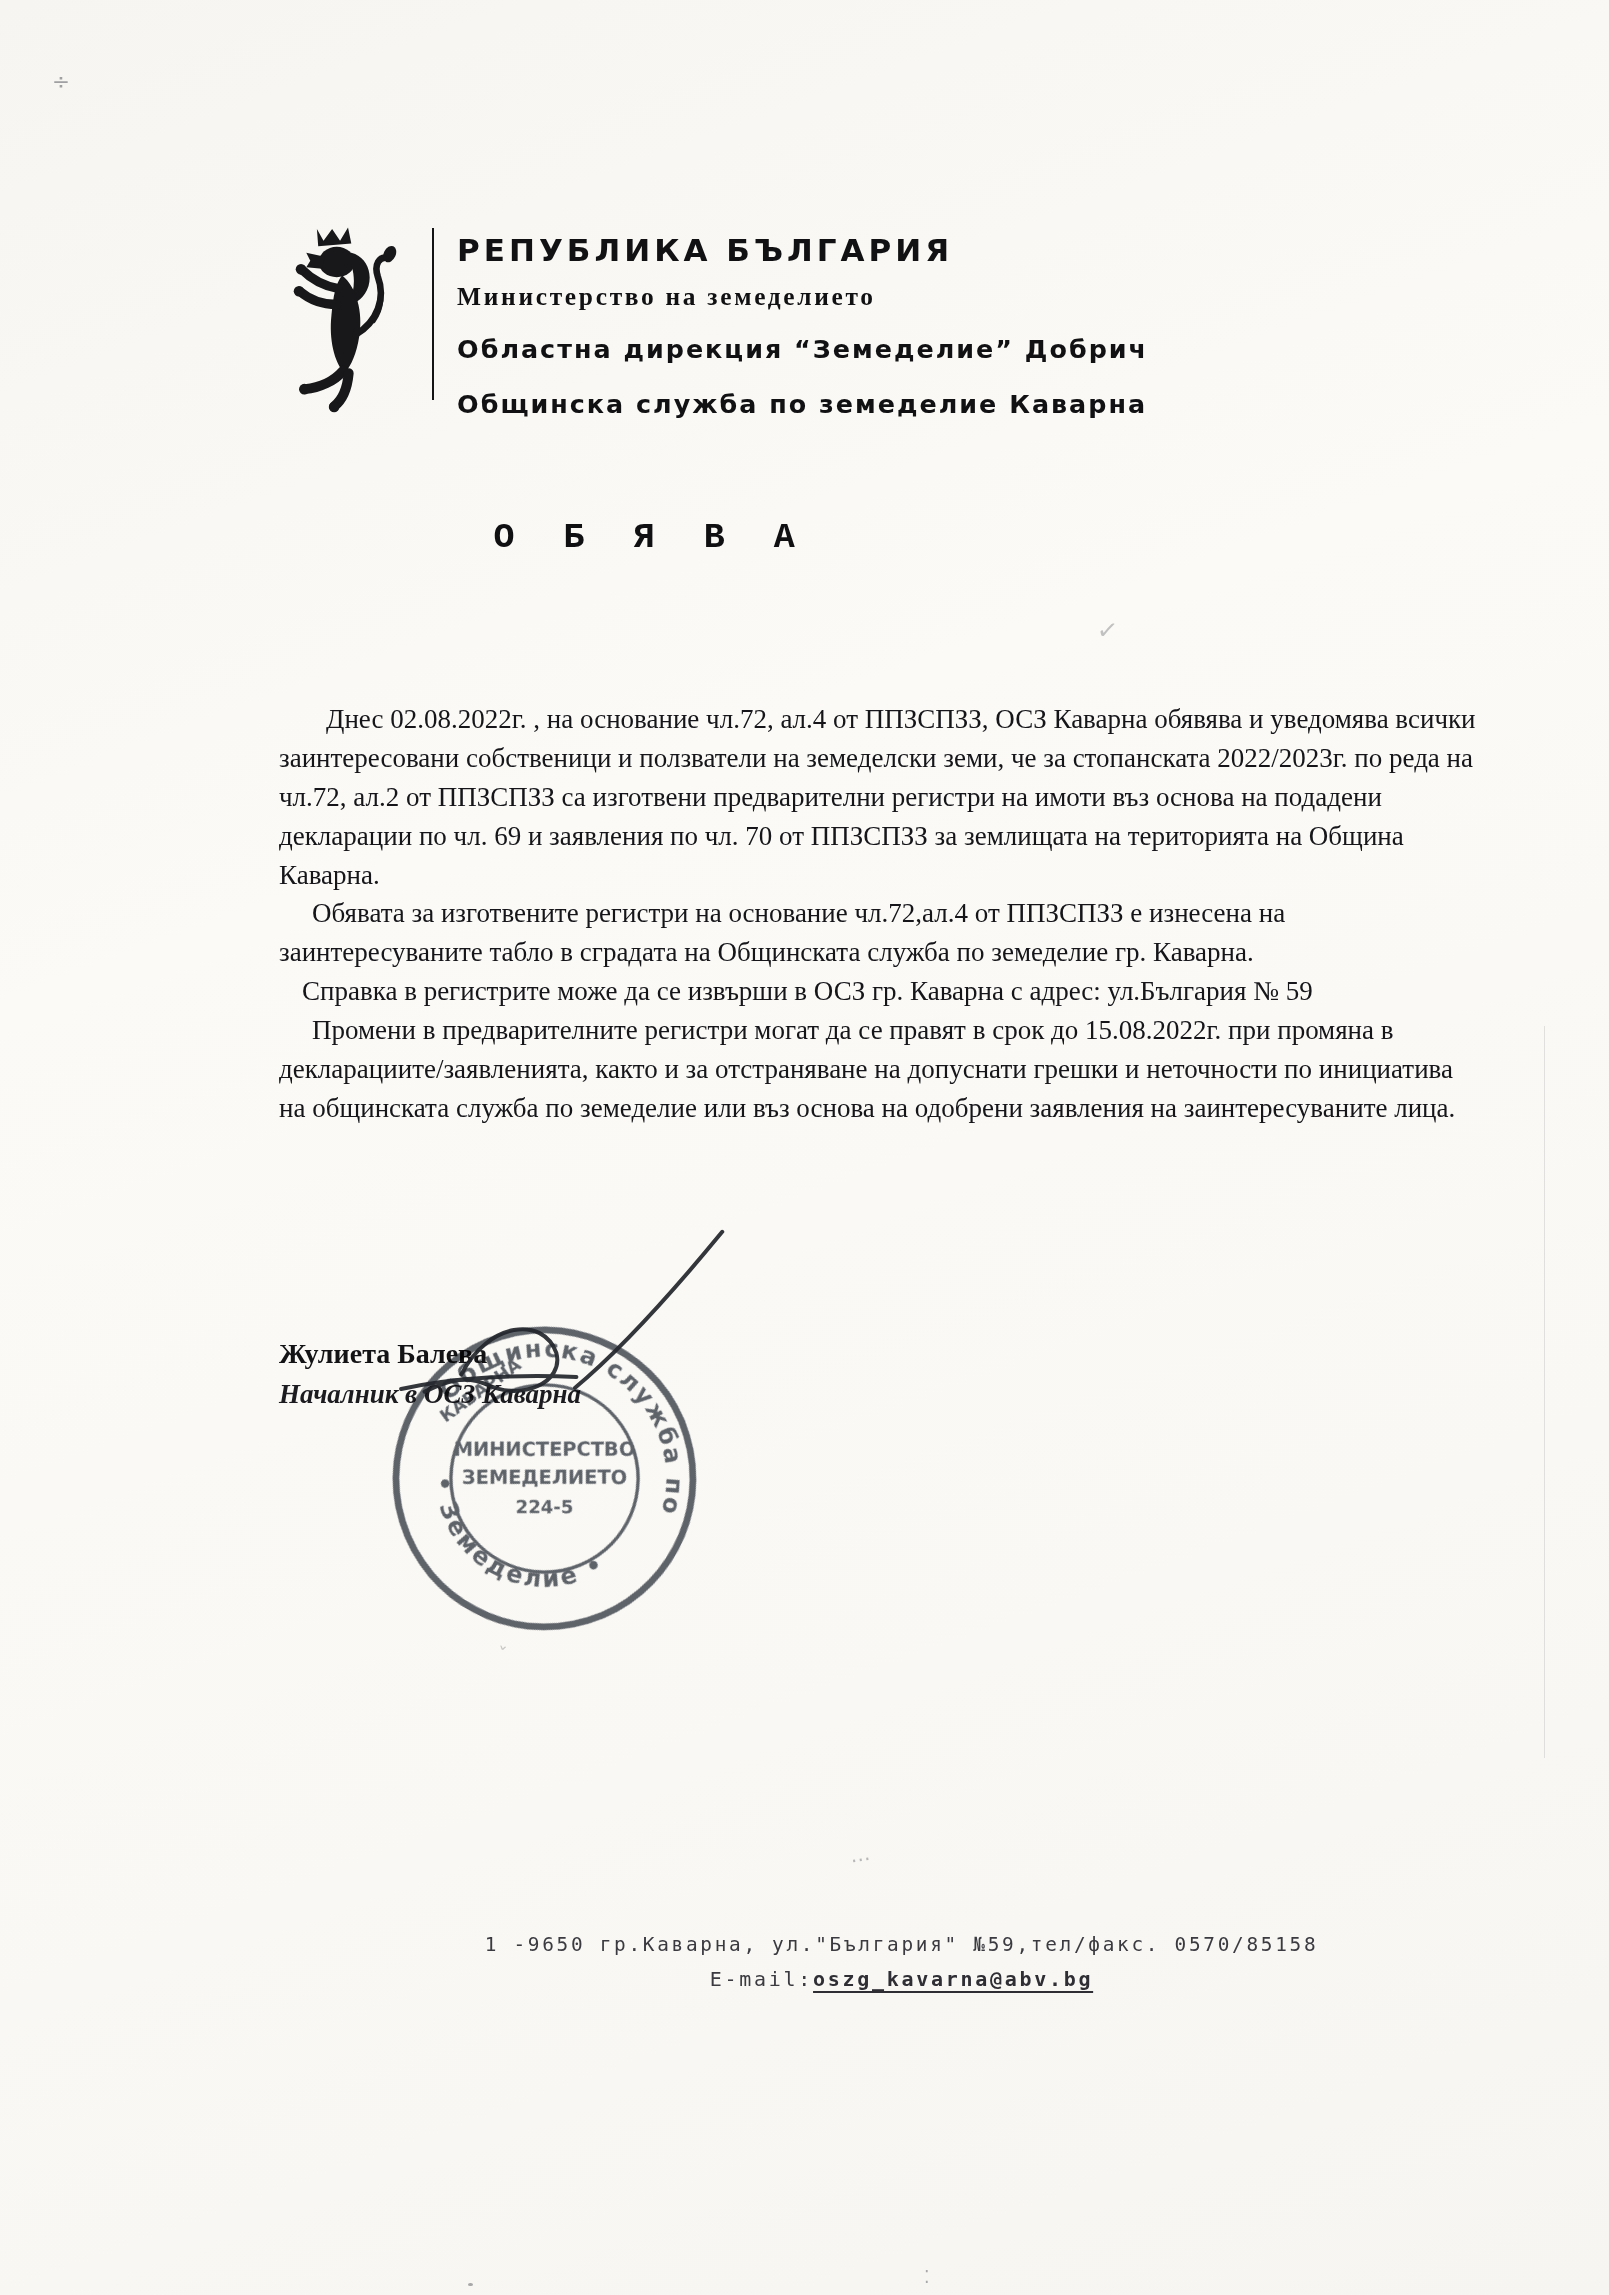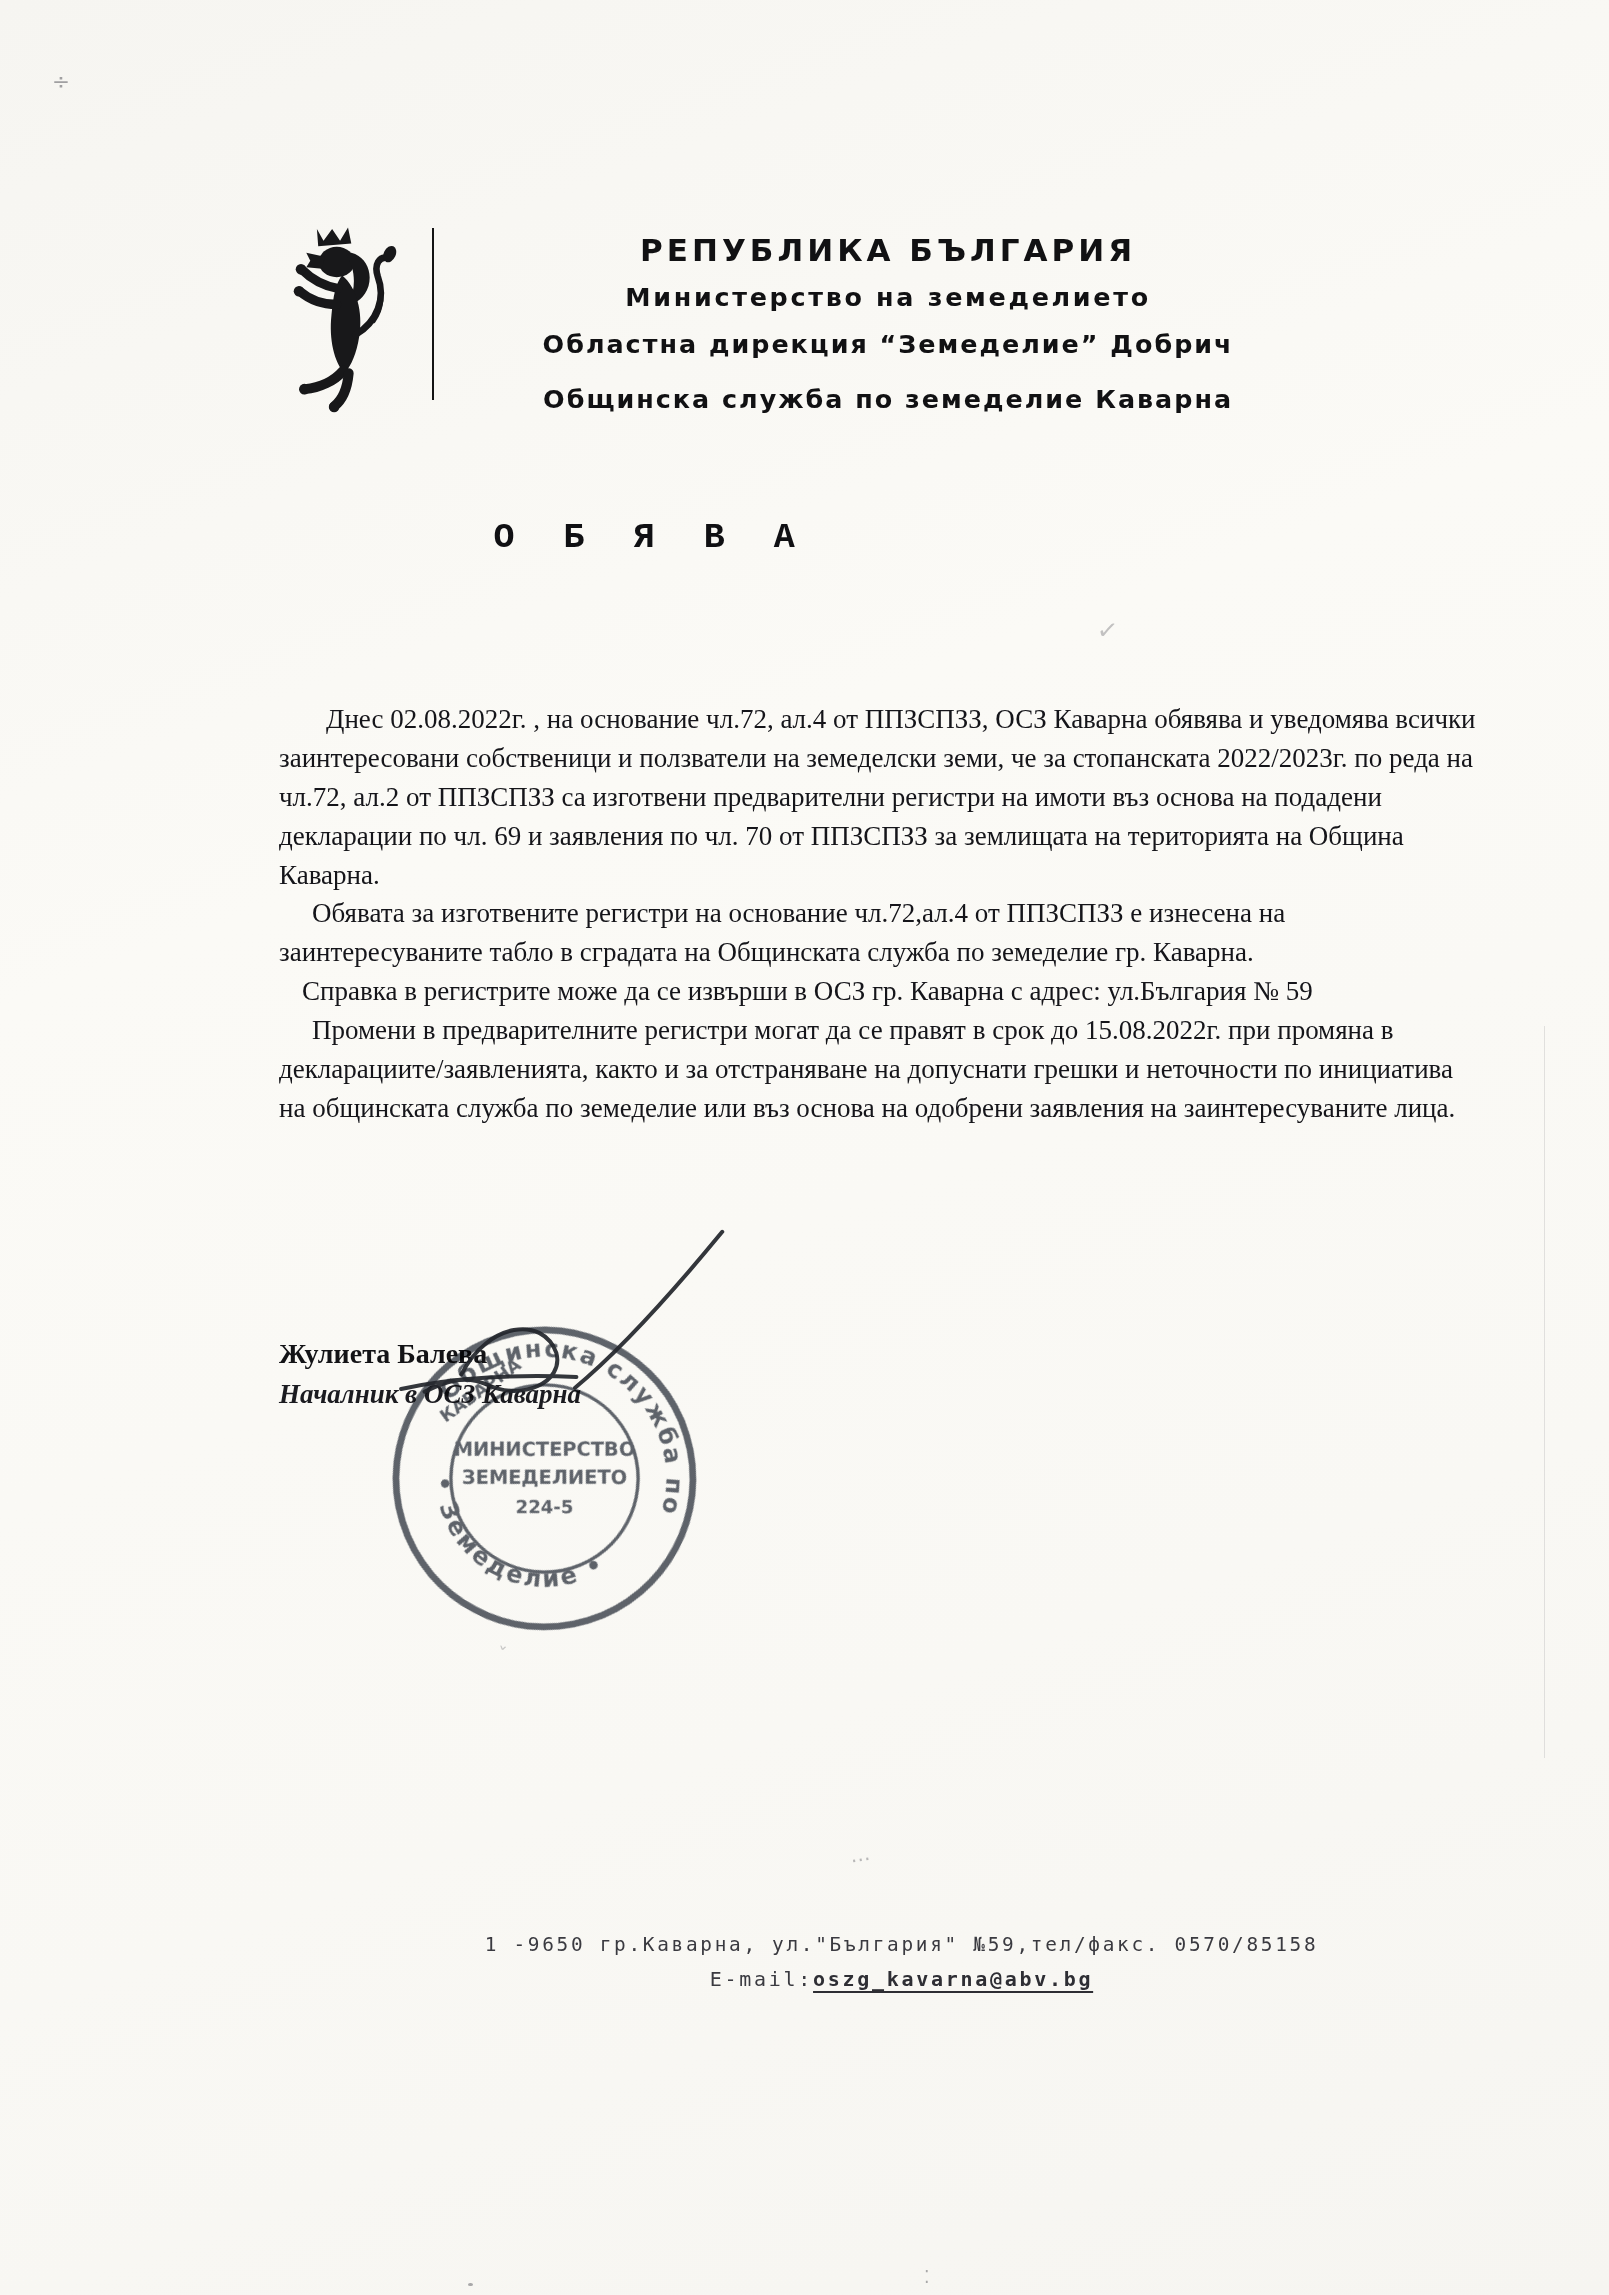--- a/index.html
+++ b/index.html
@@ -12,25 +12,25 @@
     overflow:hidden;
     font-family:"Liberation Serif", serif;
     color:#17171a;
   }
 
   
   .letterhead{ position:absolute; left:277px; top:221px; display:flex; align-items:flex-start; }
   .lion{ width:146px; height:192px; flex:0 0 auto; }
   .head-divider{ width:2px; height:172px; background:#141414; margin:6.7px 6.7px 0 9.4px; }
   .head-text{
-    width:862px; margin-left:16px; padding-top:10.7px; text-align:center;
+    width:862px; margin-left:16px; padding-top:10.7px; 
     font-family:"DejaVu Sans", sans-serif; font-weight:bold; color:#111113;
   }
   .head-line1{ font-size:31px; letter-spacing:4px; margin-bottom:14.7px; }
-  .head-line2{ font-size:25.4px; letter-spacing:2.7px; margin-bottom:17px; }
+  .head-line2{ font-size:25.4px; letter-spacing:2.7px; margin-bottom:23px;font-family:Liberation Serif, serif; }
   .head-line3{ font-size:25.4px; letter-spacing:2px; margin-bottom:25px; }
   .head-line4{ font-size:25.4px; letter-spacing:2px; }
 
   
   .doc-title{
     position:absolute; left:0; top:518px; width:1299px; text-align:center;
     font-family:Liberation Mono, monospace; font-weight:bold;
     font-size:35px; letter-spacing:10.7px; word-spacing:6.7px; color:#101013;
   }
 

